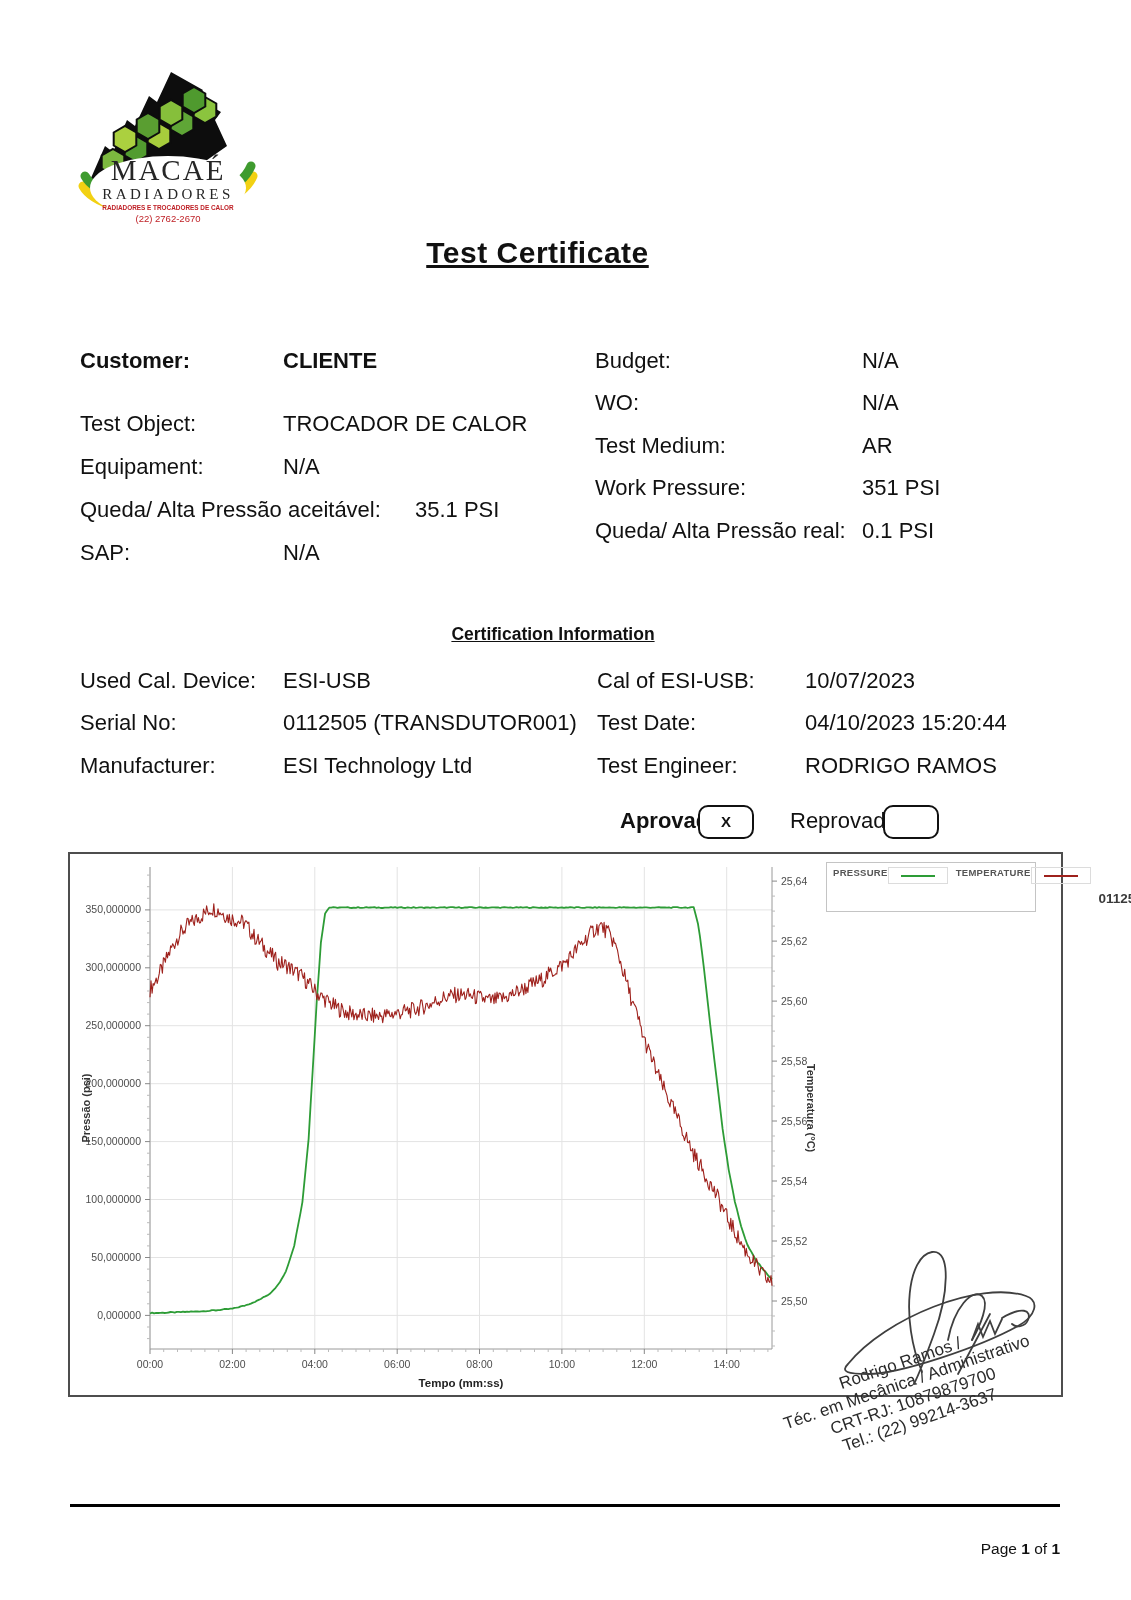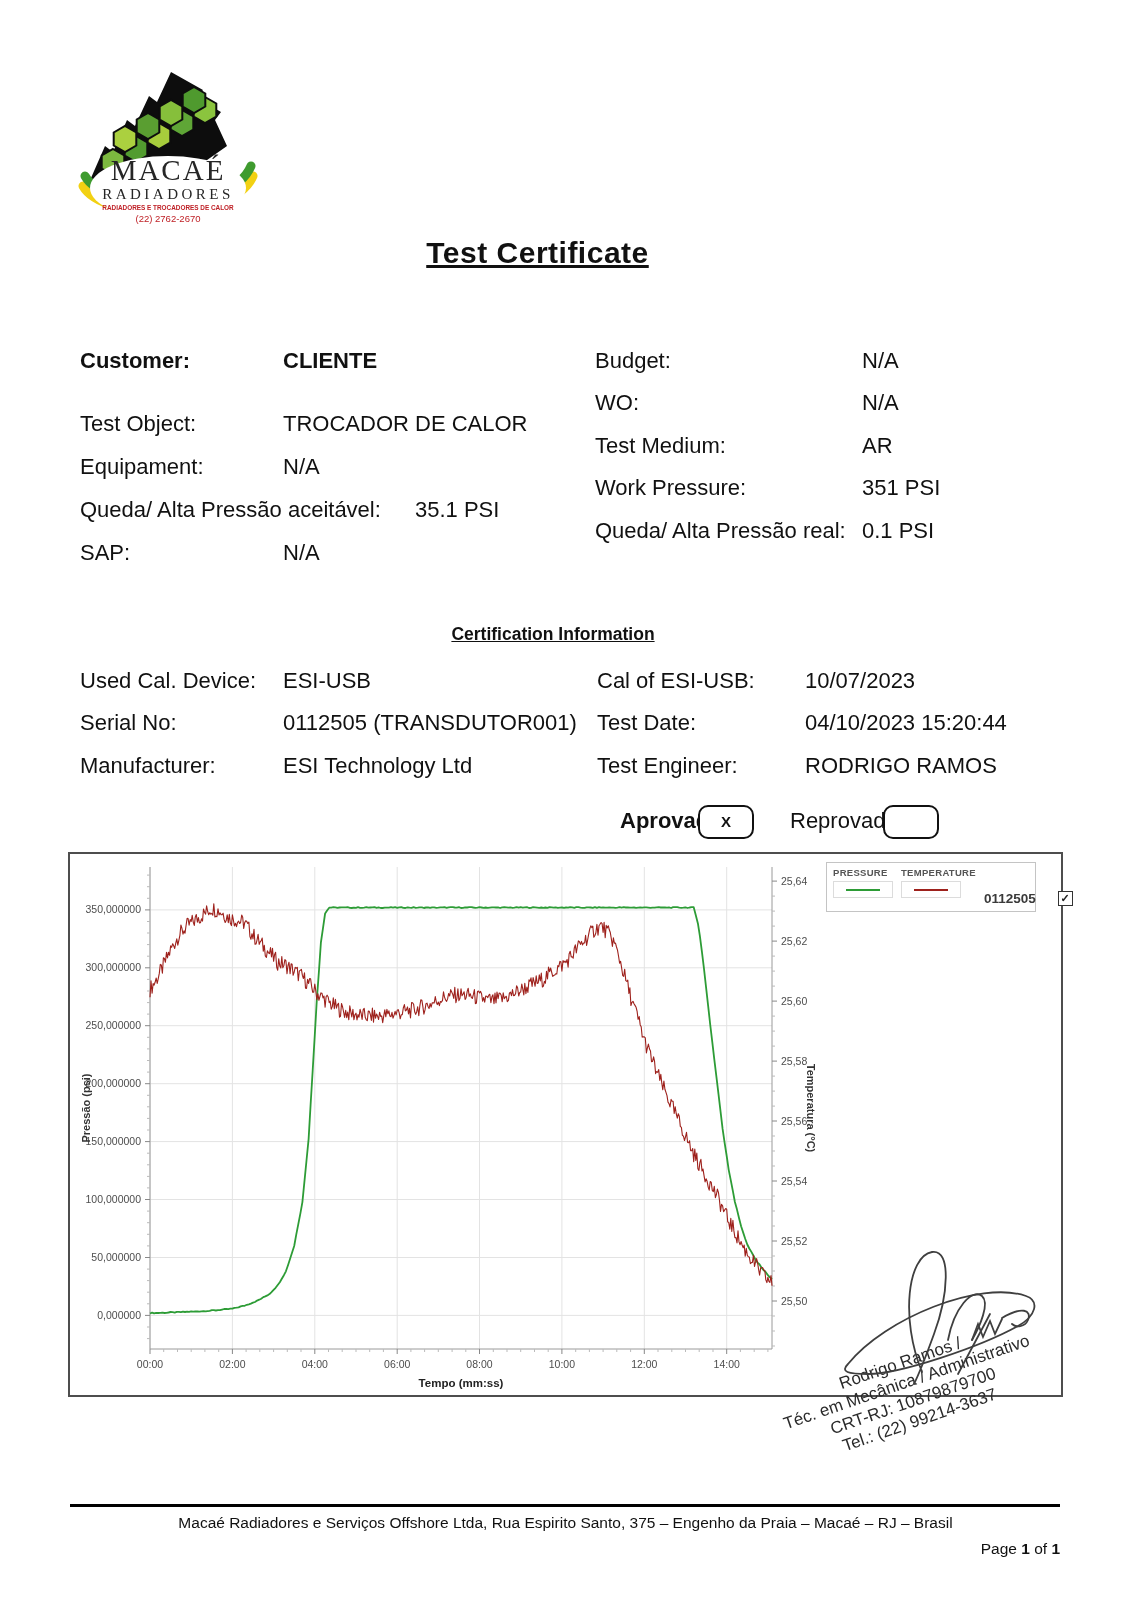--- a/index.html
+++ b/index.html
@@ -13,21 +13,21 @@
   .flabel,.fvalue{position:absolute;font-size:22px;white-space:nowrap;}
   
   .apbox{position:absolute;width:52px;height:30px;border:2.5px solid #111;border-radius:10px;
          text-align:center;font-size:15px;font-weight:bold;line-height:30px;background:#fff;}
   
   .chart-box{position:absolute;left:68px;top:852px;width:995px;height:545px;
              border:2px solid #4e4e4e;background:#fff;box-sizing:border-box;}
   .chart-box svg{position:absolute;left:0;top:0;font-family:"Liberation Sans",sans-serif;}
   .legend{position:absolute;left:756px;top:8px;width:196px;height:40px;border:1px solid #c4c4c4;
           background:#fff;display:flex;align-items:flex-start;padding:4px 6px;box-sizing:content-box;}
-  .leg-col{display:flex;flex-direction:column;margin-right:8px;}
+  .leg-col{display:flex;margin-right:8px;text-align:right;}
   .leg-title{font-size:9.5px;font-weight:bold;color:#555;letter-spacing:0.3px;margin-bottom:3px;}
   .leg-swatch{width:58px;height:15px;border:1px solid #dcdcdc;display:flex;align-items:center;justify-content:center;}
   .leg-line{width:34px;height:2px;background:#888;}
   .leg-id{display:flex;align-items:center;gap:22px;align-self:flex-end;margin-bottom:1px;
           font-size:13.5px;font-weight:bold;color:#3a3a3a;}
   .checkbox{width:13px;height:13px;border:1.5px solid #333;display:inline-flex;align-items:center;
             justify-content:center;font-size:11px;font-weight:bold;color:#222;background:#fff;}
   
   .stamp{position:absolute;left:742px;top:1352px;width:336px;transform:rotate(-19deg);
          text-align:center;font-size:17px;line-height:20px;color:#2a2a2a;z-index:6;}
@@ -325,15 +325,14 @@
     <path d="M128,152 L160,92"></path>
   </svg>
   <div class="stamp">
     <div>Rodrigo Ramos /</div>
     <div>Téc. em Mecânica / Administrativo</div>
     <div>CRT-RJ: 10879879700</div>
     <div>Tel.: (22) 99214-3637</div>
   </div>
 
   <div class="footer-line"></div>
-  <div class="footer-company">Macaé Radiadores e Serviços Offshore Ltda, Rua Espirito Santo, 375 – Engenho da Praia – Macaé – RJ – Brasil</div>
   <div class="footer-page"><span>Page </span><span class="bold">1</span><span> of </span><span class="bold">1</span></div>
 </div>
 
 </body></html>

